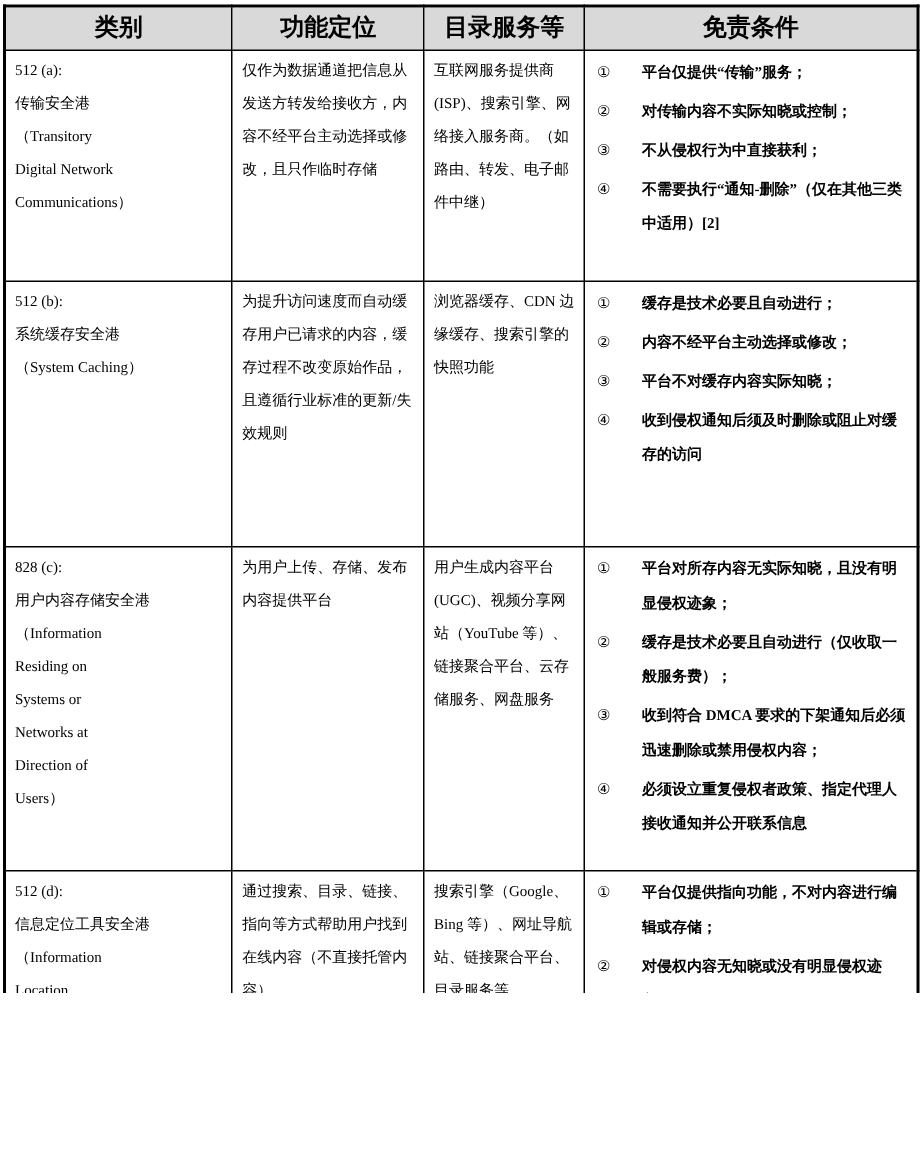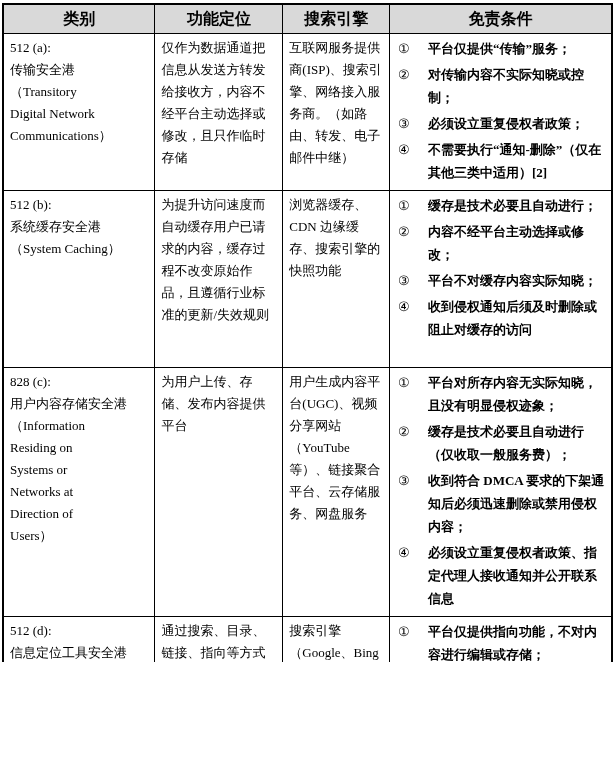--- a/index.html
+++ b/index.html
@@ -25,21 +25,21 @@
   }
   col.c1 { width: 151px; }
   col.c2 { width: 127px; }
   col.c3 { width: 106px; }
   col.c4 { width: 221px; }
   th, td {
     border: 1px solid #000000;
     vertical-align: top;
     box-sizing: border-box;
     padding: 3px 5px 3px 6px;
-    font-size: 13px;
+    font-size: 10px;
     line-height: 22px;
     overflow: hidden;
   }
   th {
     background: #d9d9d9;
     font-weight: bold;
     text-align: center;
     padding: 3px 2px;
     height: 24px;
     line-height: 22px;
@@ -73,21 +73,21 @@
     <colgroup>
       <col class="c1">
         <col class="c2">
         <col class="c3">
         <col class="c4">
     </colgroup>
     <thead>
       <tr>
         <th>类别</th>
         <th>功能定位</th>
-        <th>搜索引擎</th>
+        <th>目录服务等</th>
         <th>免责条件</th>
       </tr>
     </thead>
     <tbody>
       <tr class="r1">
         <td class="category">512 (a):
 传输安全港
 （Transitory
 Digital Network
 Communications）</td>
@@ -97,21 +97,21 @@
           <div class="cond-item">
             <span class="cond-marker">①</span>
             <span class="cond-text">平台仅提供“传输”服务；</span>
           </div>
           <div class="cond-item">
             <span class="cond-marker">②</span>
             <span class="cond-text">对传输内容不实际知晓或控制；</span>
           </div>
           <div class="cond-item">
             <span class="cond-marker">③</span>
-            <span class="cond-text">必须设立重复侵权者政策；</span>
+            <span class="cond-text">不从侵权行为中直接获利；</span>
           </div>
           <div class="cond-item">
             <span class="cond-marker">④</span>
             <span class="cond-text">不需要执行“通知-删除”（仅在其他三类中适用）[2]</span>
           </div>
         </td>
       </tr>
       <tr class="r2">
         <td class="category">512 (b):
 系统缓存安全港

